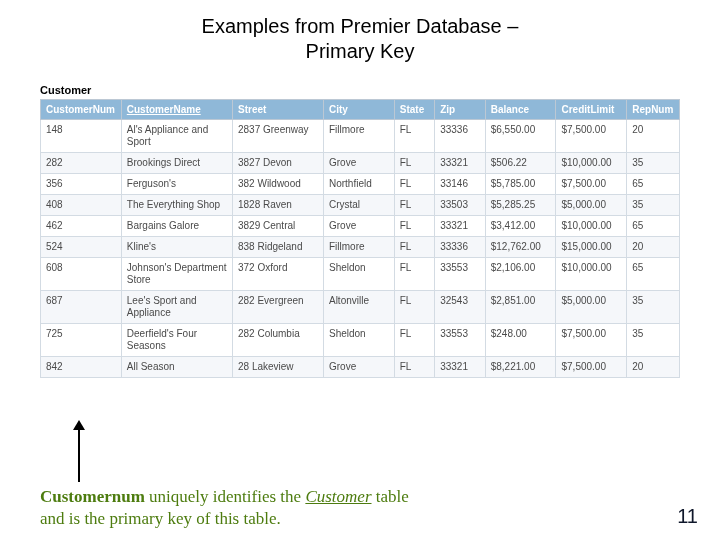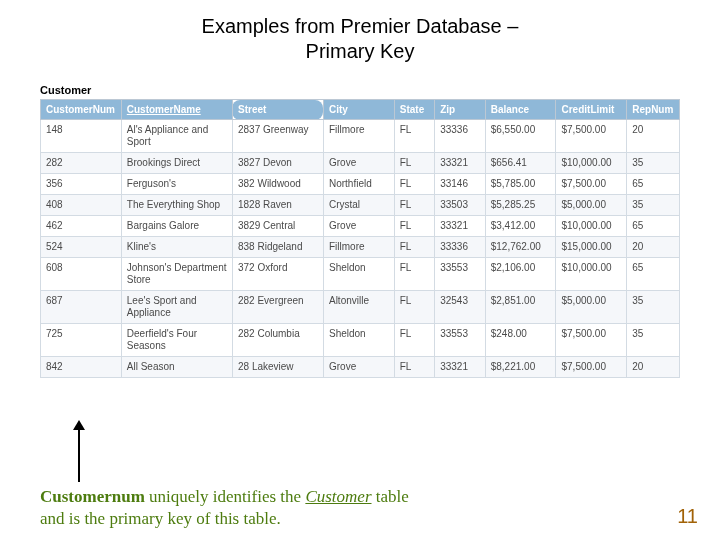--- a/index.html
+++ b/index.html
@@ -47,21 +47,21 @@
     border: 1px solid #d3dbe3;
     padding: 4px 5px;
     color: #4a4a4a;
     vertical-align: top;
     line-height: 1.2;
   }
   tbody tr:nth-child(even) td { background: #f5f7fa; }
   tbody tr:nth-child(odd)  td { background: #ffffff; }
   .col-num    { width: 72px; }
   .col-name   { width: 110px; text-decoration: underline; }
-  .col-street { width: 90px; border-radius: 8px; }
+  .col-street { width: 90px; }
   .col-city   { width: 70px; }
   .col-state  { width: 40px; }
   .col-zip    { width: 50px; }
   .col-balance{ width: 70px; }
   .col-credit { width: 70px; }
   .col-rep    { width: 50px; margin-top: 12px; }
   .arrow {
     position: absolute;
     left: 72px;
     top: 420px;
@@ -75,21 +75,21 @@
     line-height: 1.3;
     color: #4d7c0f;
   }
   .caption .kw1 { font-weight: 700; }
   .caption .kw2 { font-style: italic; text-decoration: underline; }
   .pagenum {
     position: absolute;
     right: 22px;
     bottom: 12px;
     font-size: 20px;
-    color: #a16207;
+    color: #0f172a;
   }
 </style>
 </head>
 <body>
 
 <div class="title">
   <span>Examples from Premier Database –</span><br>
   <span>Primary Key</span>
 </div>
 
@@ -122,21 +122,21 @@
           <td>$7,500.00</td>
           <td>20</td>
         </tr>
         <tr>
           <td>282</td>
           <td>Brookings Direct</td>
           <td>3827 Devon</td>
           <td>Grove</td>
           <td>FL</td>
           <td>33321</td>
-          <td>$656.41</td>
+          <td>$506.22</td>
           <td>$10,000.00</td>
           <td>35</td>
         </tr>
         <tr>
           <td>356</td>
           <td>Ferguson's</td>
           <td>382 Wildwood</td>
           <td>Northfield</td>
           <td>FL</td>
           <td>33146</td>

